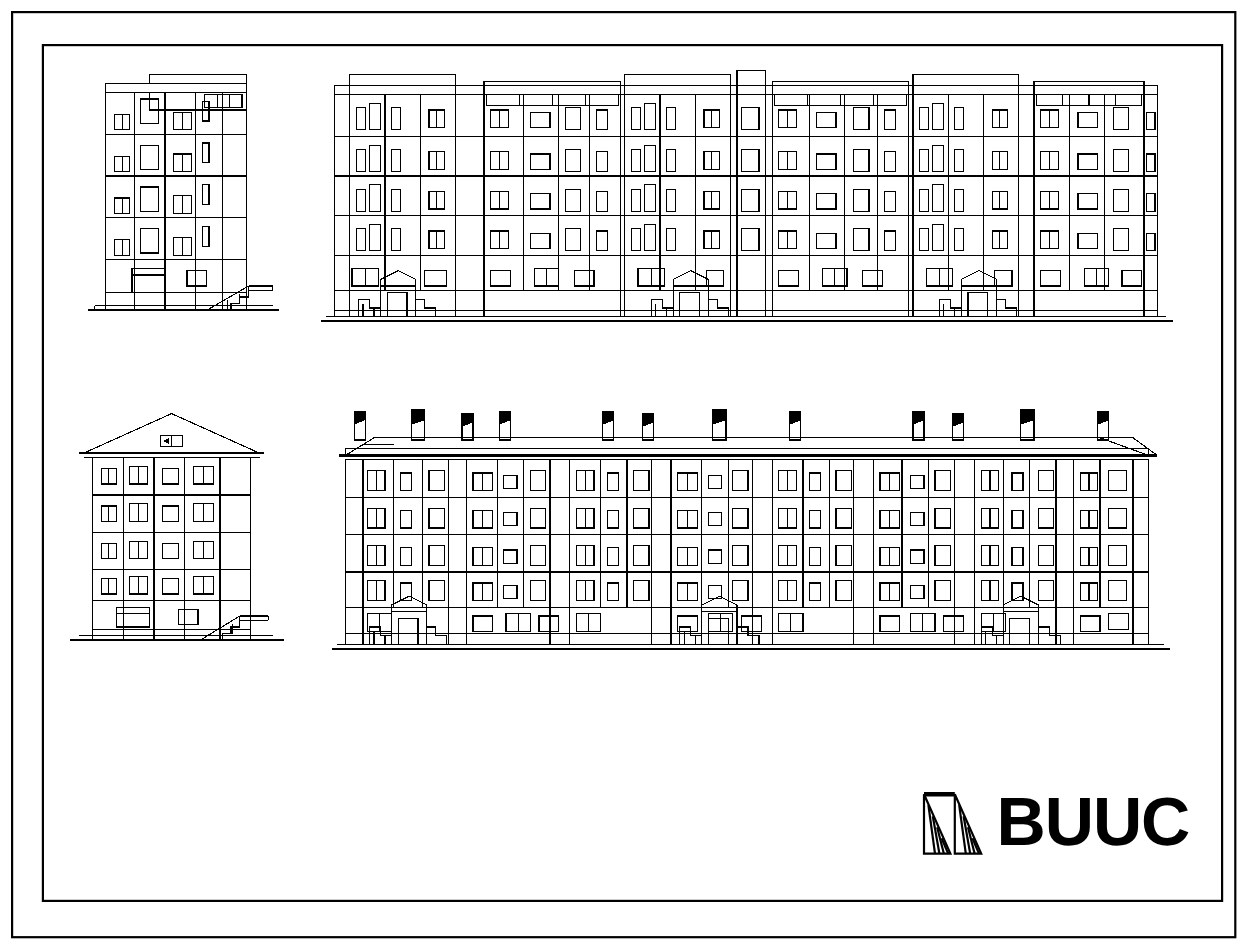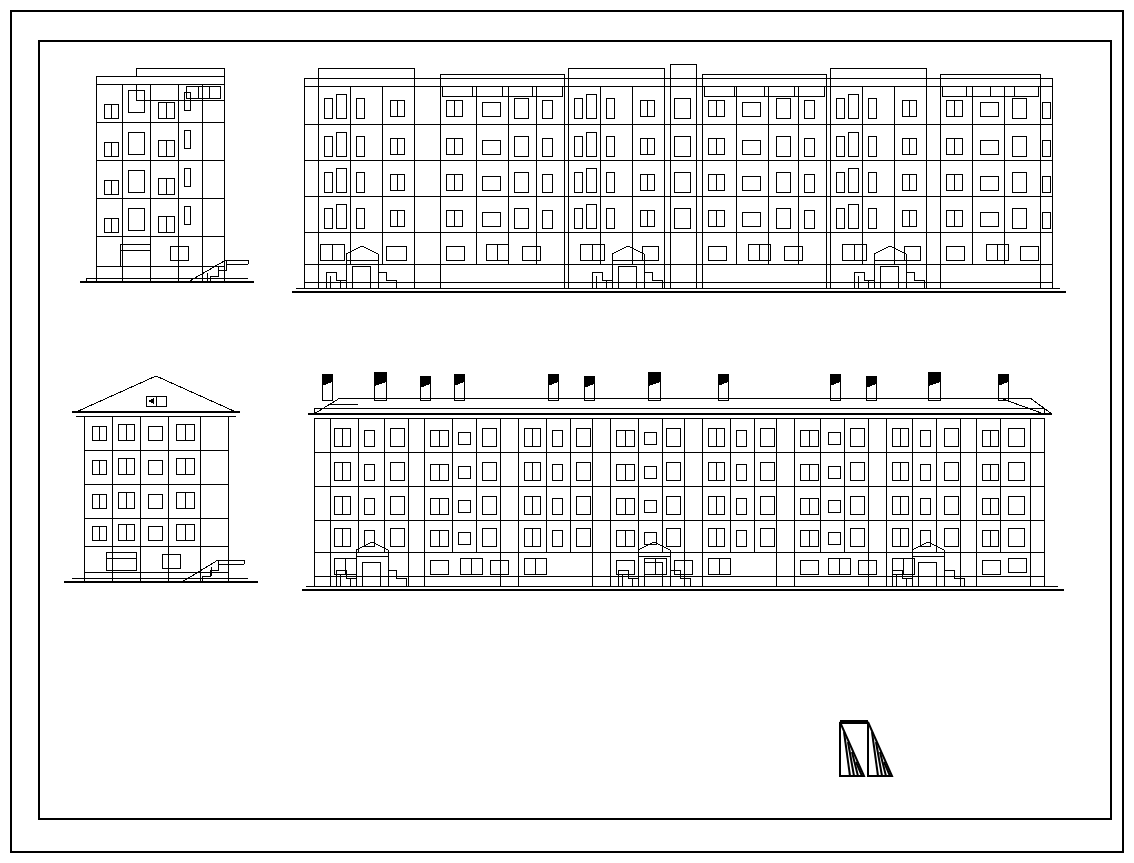--- a/index.html
+++ b/index.html
@@ -780,15 +780,16 @@
         <line x1="10" y1="24" x2="16" y2="58"></line>
         <line x1="14" y1="34" x2="20" y2="58"></line>
         <line x1="18" y1="44" x2="24" y2="58"></line>
         <line x1="34" y1="14" x2="40" y2="58"></line>
         <line x1="38" y1="24" x2="44" y2="58"></line>
         <line x1="42" y1="34" x2="48" y2="58"></line>
         <line x1="46" y1="44" x2="52" y2="58"></line>
         <line x1="2" y1="4" x2="30" y2="4" stroke-width="4"></line>
       </g>
     </svg>
+    <div class="logo-text">BUUC</div>
   </div>
 
 </div>
 
 </body></html>

